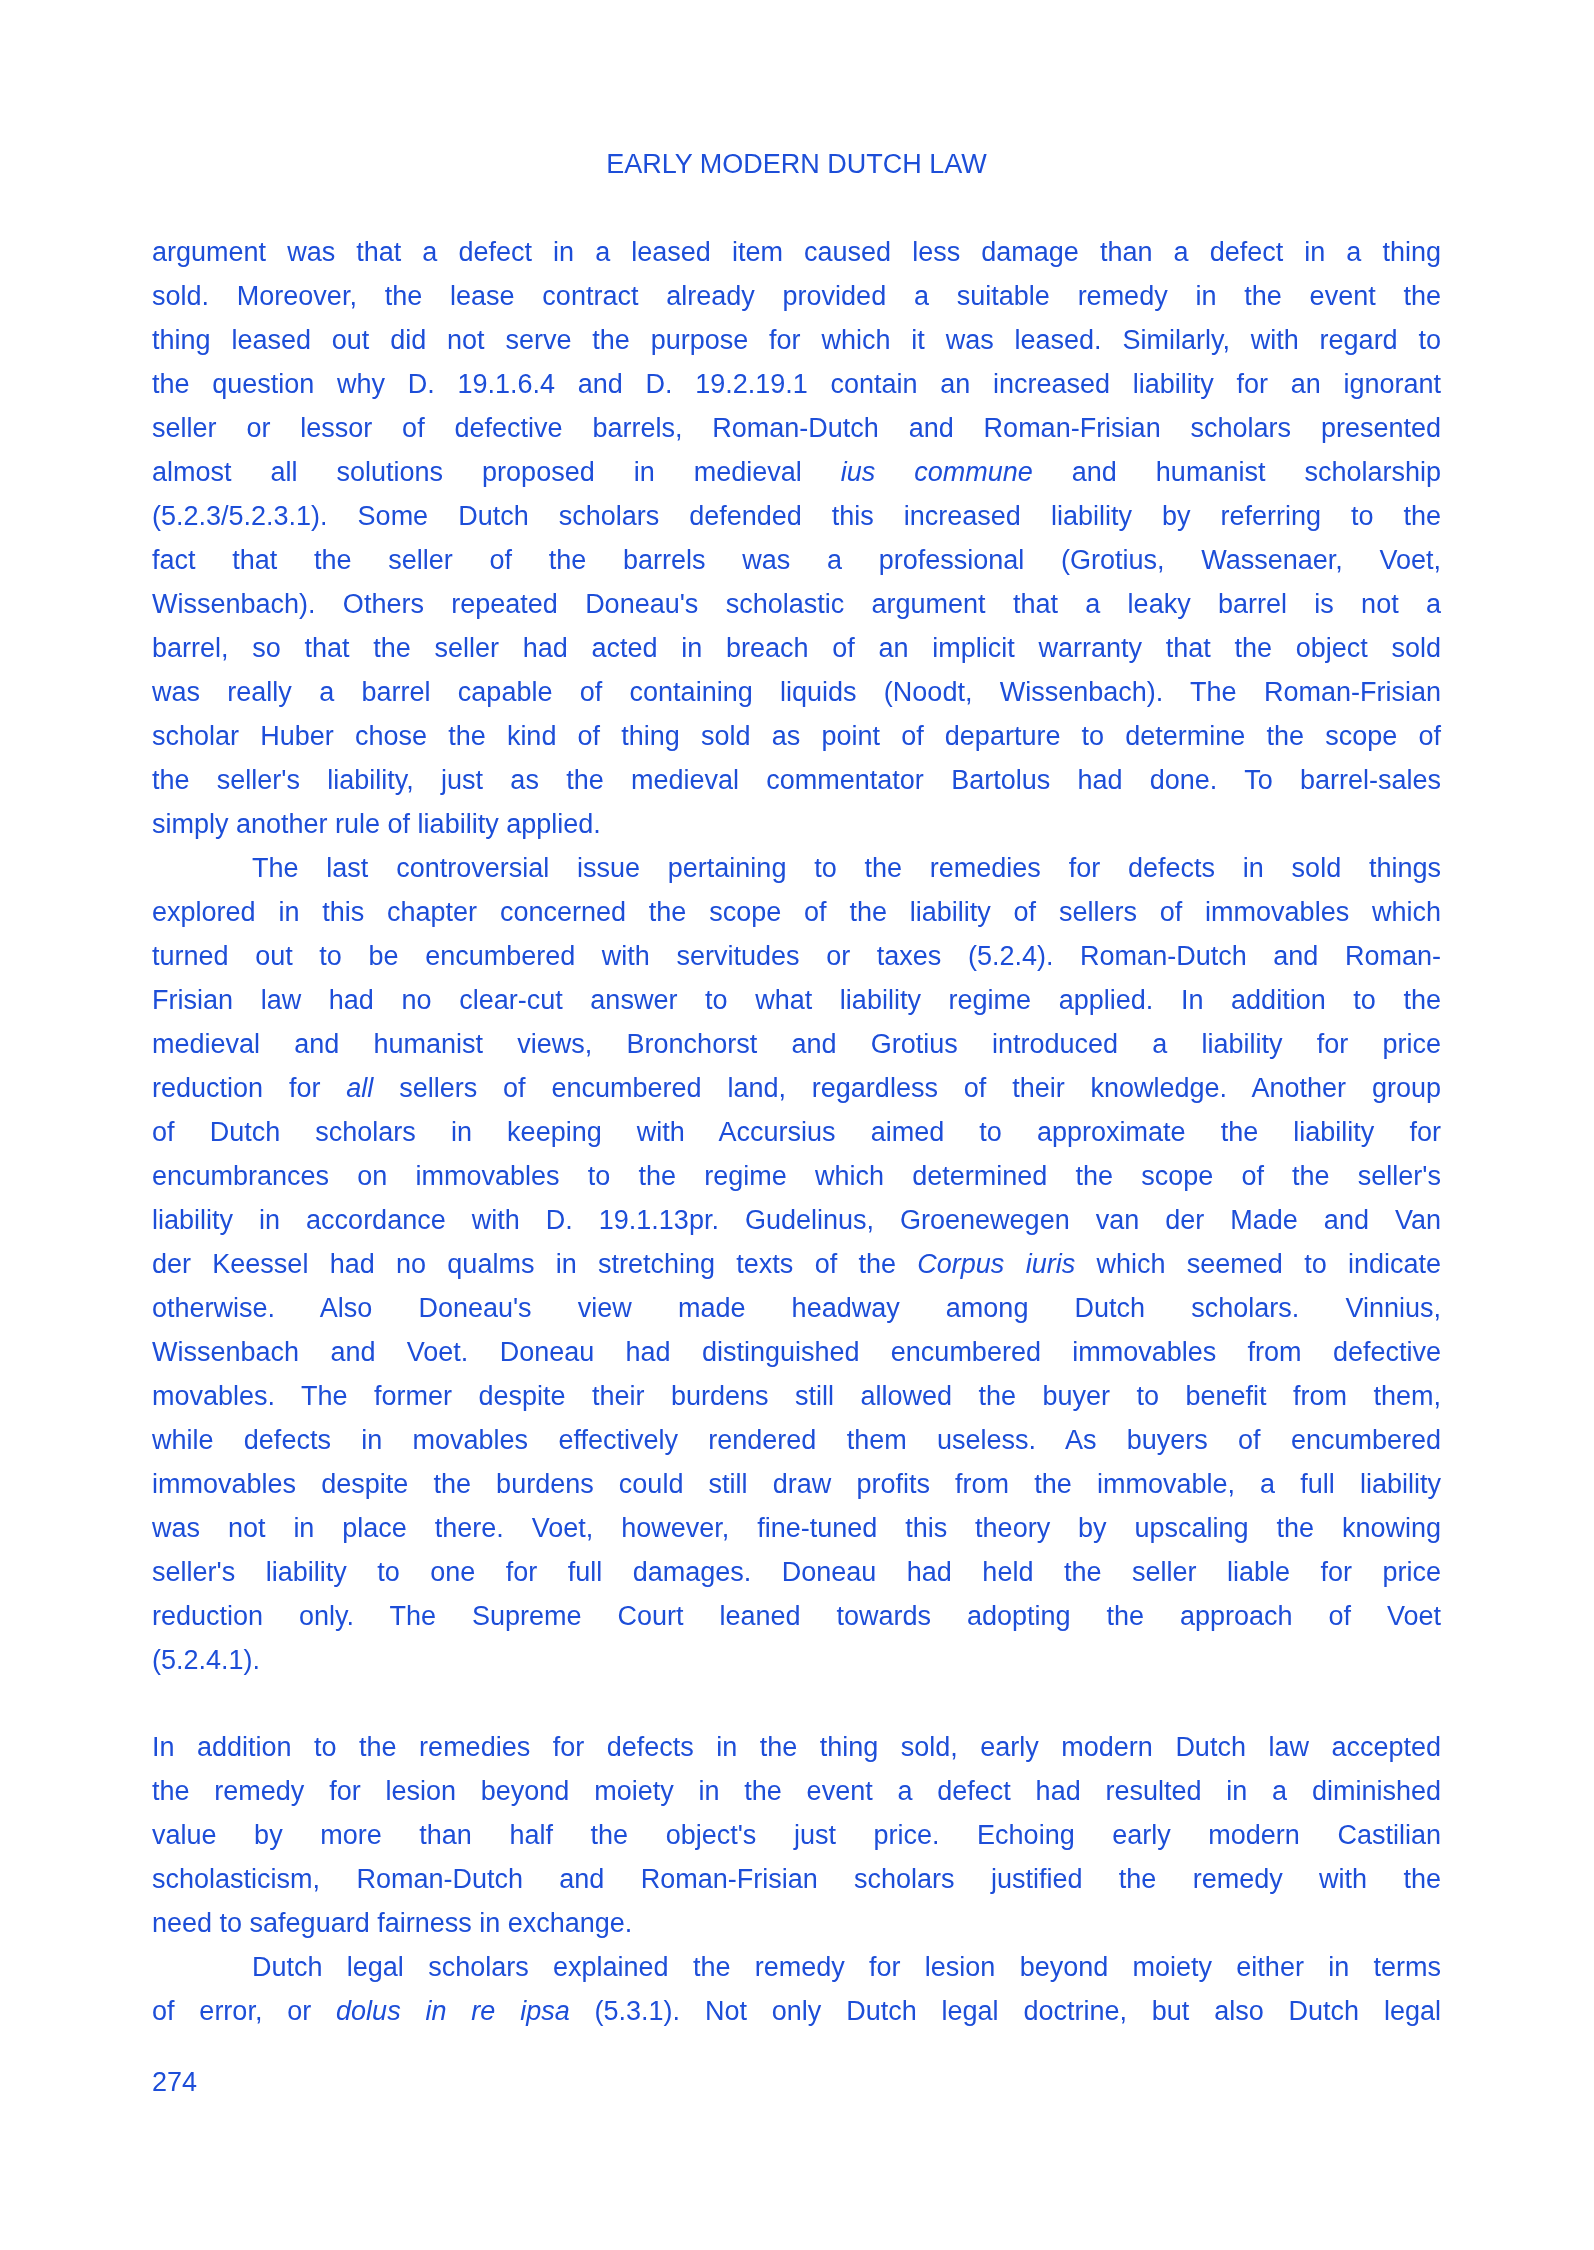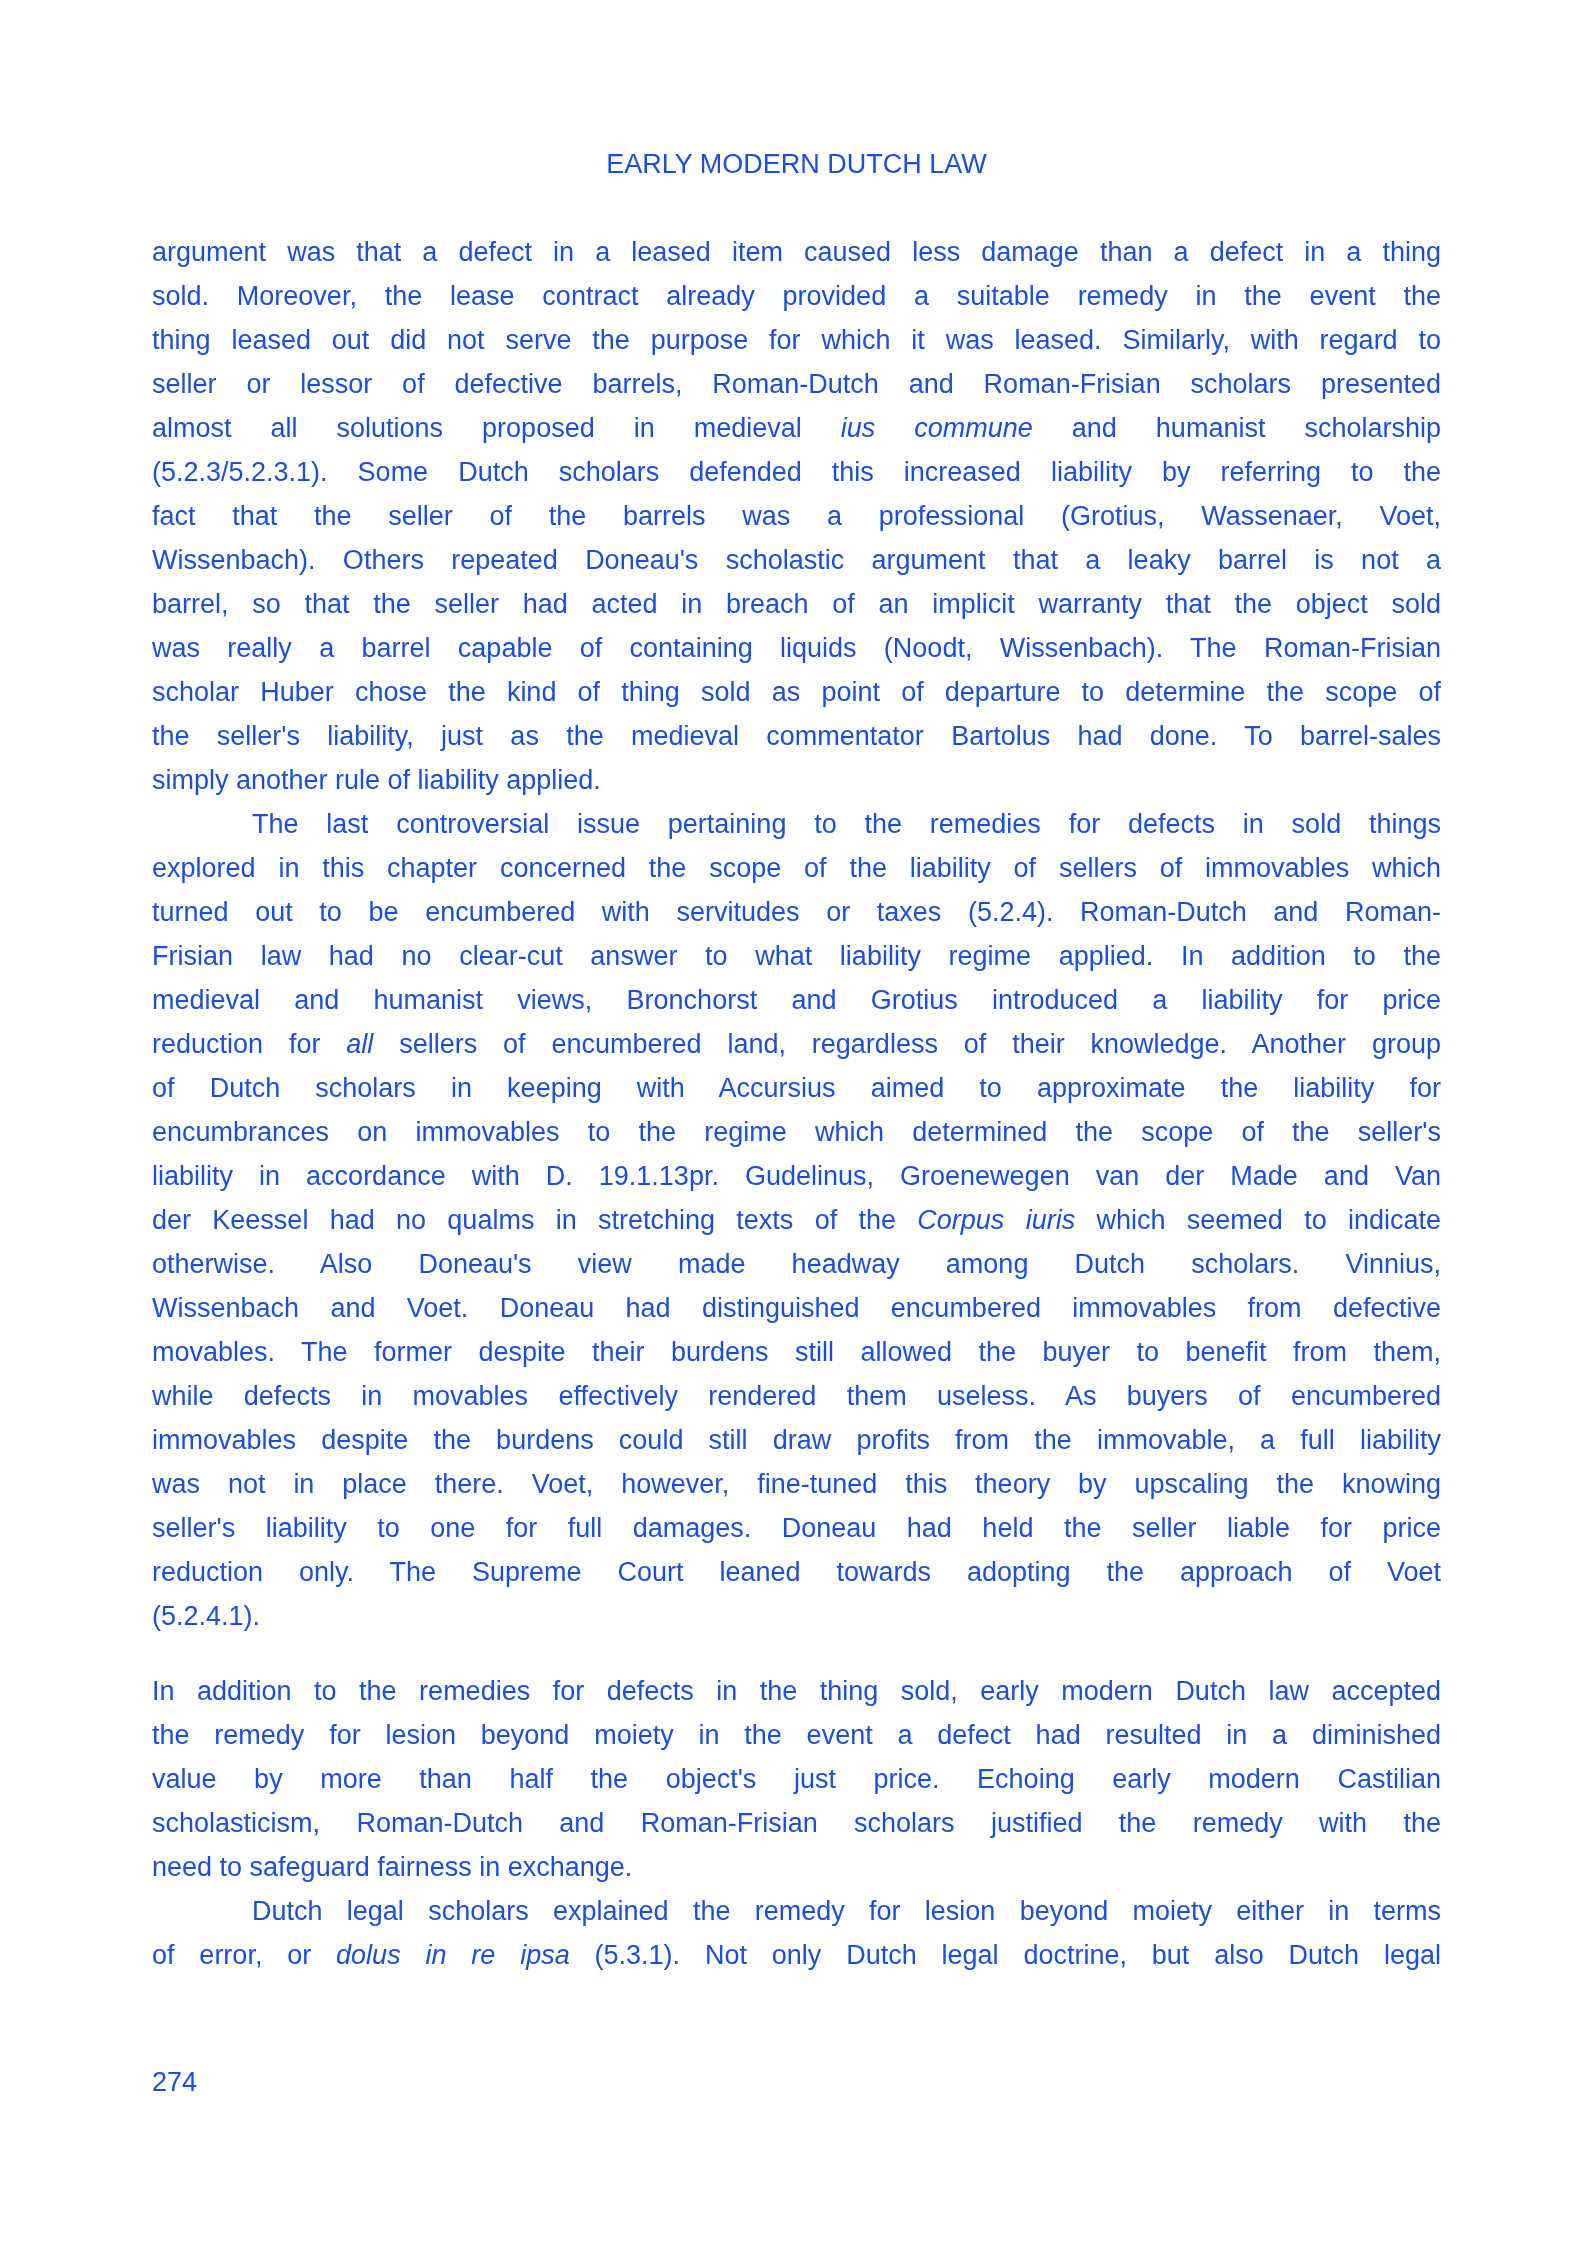--- a/index.html
+++ b/index.html
@@ -28,21 +28,21 @@
   }
   .body-text {
     position: absolute;
     top: 230px;
     left: 152px;
     width: 1289px;
     font-size: 27px;
     line-height: 44px;
   }
   .para { margin: 0; }
-  .para.space-before { margin-top: 31px; }
+  .para.space-before { margin-top: 43px; }
   .line {
     text-align: justify;
     text-align-last: justify;
     white-space: normal;
   }
   .line.last { text-align-last: left; }
   .line.indent { text-indent: 100px; }
   .line i { font-style: italic; }
   .page-number {
     position: absolute;
@@ -57,20 +57,21 @@
 <body>
 
 <div class="page">
   <div class="running-header">EARLY MODERN DUTCH LAW</div>
 
   <div class="body-text">
       <div class="para">
         <div class="line">argument was that a defect in a leased item caused less damage than a defect in a thing</div>
         <div class="line">sold. Moreover, the lease contract already provided a suitable remedy in the event the</div>
         <div class="line">thing leased out did not serve the purpose for which it was leased. Similarly, with regard to</div>
+        <div class="line">the question why D. 19.1.6.4 and D. 19.2.19.1 contain an increased liability for an ignorant</div>
         <div class="line">seller or lessor of defective barrels, Roman-Dutch and Roman-Frisian scholars presented</div>
         <div class="line">almost all solutions proposed in medieval <i>ius commune</i> and humanist scholarship</div>
         <div class="line">(5.2.3/5.2.3.1). Some Dutch scholars defended this increased liability by referring to the</div>
         <div class="line">fact that the seller of the barrels was a professional (Grotius, Wassenaer, Voet,</div>
         <div class="line">Wissenbach). Others repeated Doneau's scholastic argument that a leaky barrel is not a</div>
         <div class="line">barrel, so that the seller had acted in breach of an implicit warranty that the object sold</div>
         <div class="line">was really a barrel capable of containing liquids (Noodt, Wissenbach). The Roman-Frisian</div>
         <div class="line">scholar Huber chose the kind of thing sold as point of departure to determine the scope of</div>
         <div class="line">the seller's liability, just as the medieval commentator Bartolus had done. To barrel-sales</div>
         <div class="line last">simply another rule of liability applied.</div>

